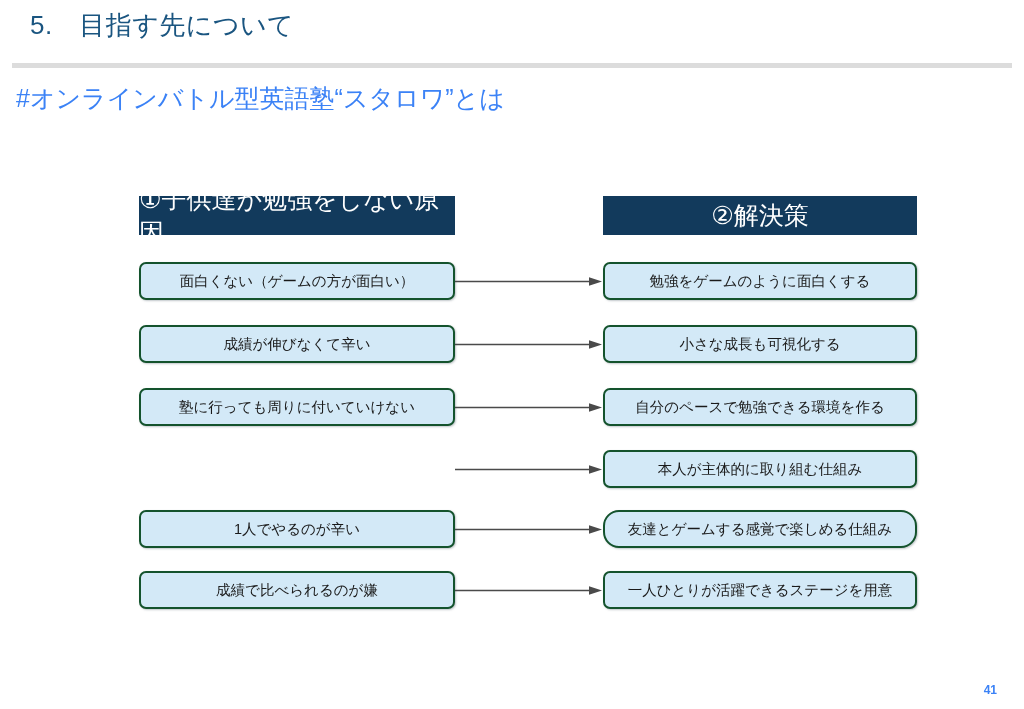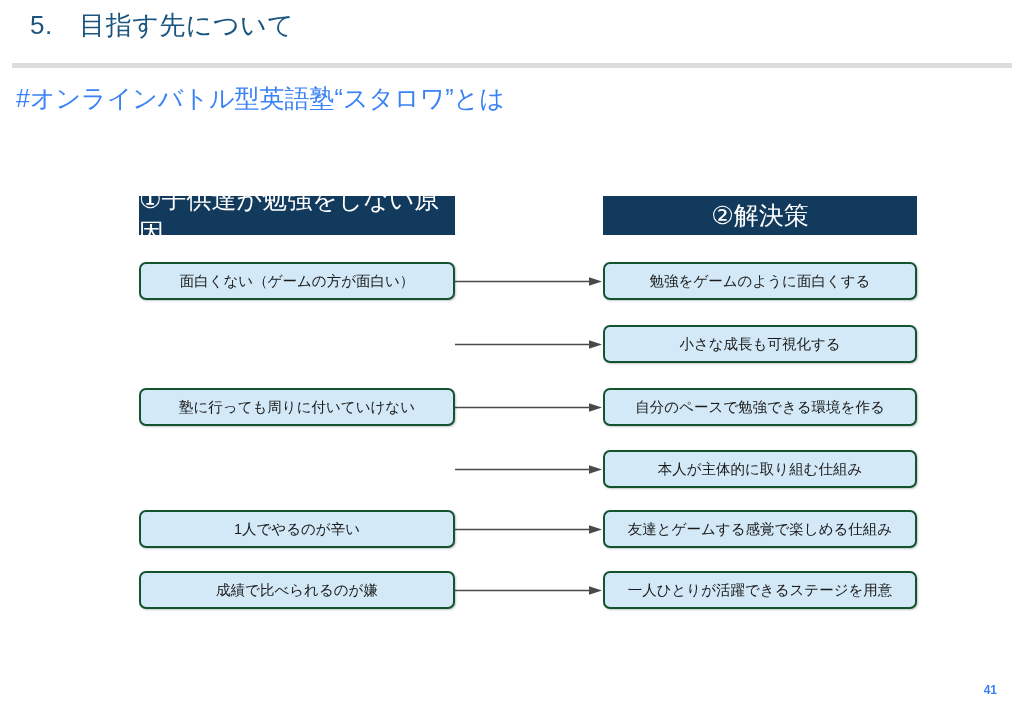--- a/index.html
+++ b/index.html
@@ -106,20 +106,21 @@
 
   <div class="node left" style="top:262px;">面白くない（ゲームの方が面白い）</div>
   <div class="connector" style="top:276px;">
     <svg width="148" height="11" viewBox="0 0 148 11" aria-hidden="true">
       <line x1="0" y1="5.5" x2="134" y2="5.5" stroke="#4a4a4a" stroke-width="1.6"></line>
       <polygon points="134,1.2 147,5.5 134,9.8" fill="#4a4a4a"></polygon>
     </svg>
   </div>
   <div class="node right" style="top:262px;">勉強をゲームのように面白くする</div>
 
+  <div class="node left" style="top:325px;">成績が伸びなくて辛い</div>
   <div class="connector" style="top:339px;">
     <svg width="148" height="11" viewBox="0 0 148 11" aria-hidden="true">
       <line x1="0" y1="5.5" x2="134" y2="5.5" stroke="#4a4a4a" stroke-width="1.6"></line>
       <polygon points="134,1.2 147,5.5 134,9.8" fill="#4a4a4a"></polygon>
     </svg>
   </div>
   <div class="node right" style="top:325px;">小さな成長も可視化する</div>
 
   <div class="node left" style="top:388px;">塾に行っても周りに付いていけない</div>
   <div class="connector" style="top:402px;">
@@ -138,21 +139,21 @@
   </div>
   <div class="node right" style="top:450px;">本人が主体的に取り組む仕組み</div>
 
   <div class="node left" style="top:510px;">1人でやるのが辛い</div>
   <div class="connector" style="top:524px;">
     <svg width="148" height="11" viewBox="0 0 148 11" aria-hidden="true">
       <line x1="0" y1="5.5" x2="134" y2="5.5" stroke="#4a4a4a" stroke-width="1.6"></line>
       <polygon points="134,1.2 147,5.5 134,9.8" fill="#4a4a4a"></polygon>
     </svg>
   </div>
-  <div class="node right" style="top:510px;">友達とゲームする感覚で楽しめる仕組み</div>
+  <div class="node right" style="top:510px;border-radius:16px;">友達とゲームする感覚で楽しめる仕組み</div>
 
   <div class="node left" style="top:571px;text-align:center;">成績で比べられるのが嫌</div>
   <div class="connector" style="top:585px;">
     <svg width="148" height="11" viewBox="0 0 148 11" aria-hidden="true">
       <line x1="0" y1="5.5" x2="134" y2="5.5" stroke="#4a4a4a" stroke-width="1.6"></line>
       <polygon points="134,1.2 147,5.5 134,9.8" fill="#4a4a4a"></polygon>
     </svg>
   </div>
   <div class="node right" style="top:571px;">一人ひとりが活躍できるステージを用意</div>
 

